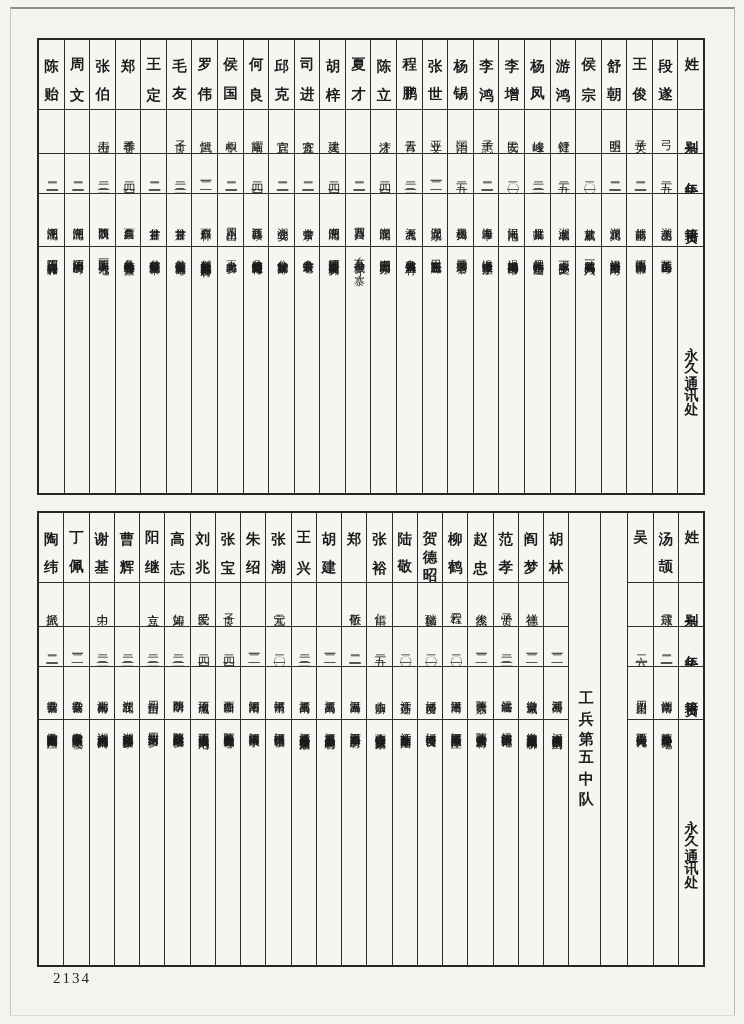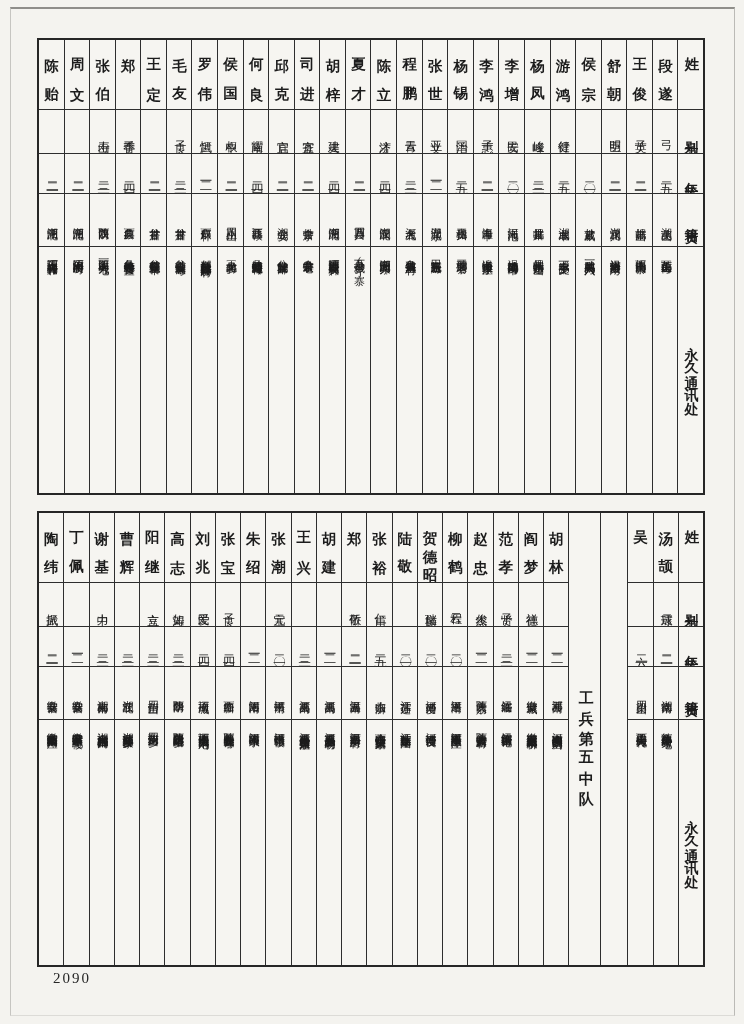--- a/index.html
+++ b/index.html
@@ -471,13 +471,13 @@
   <div class="col">
     <div class="cell c-name"><span>陶纬国</span><span class="note"></span></div>
     <div class="cell c-alias">振武</div>
     <div class="cell c-age">二二</div>
     <div class="cell c-origin">安徽宿县</div>
     <div class="cell c-addr">安徽宿县南项桥集西陶庄</div>
   </div>
 </div>
 </div>
 
-<div class="page-num">2090</div>
+<div class="page-num">2134</div>
 
 </body></html>

